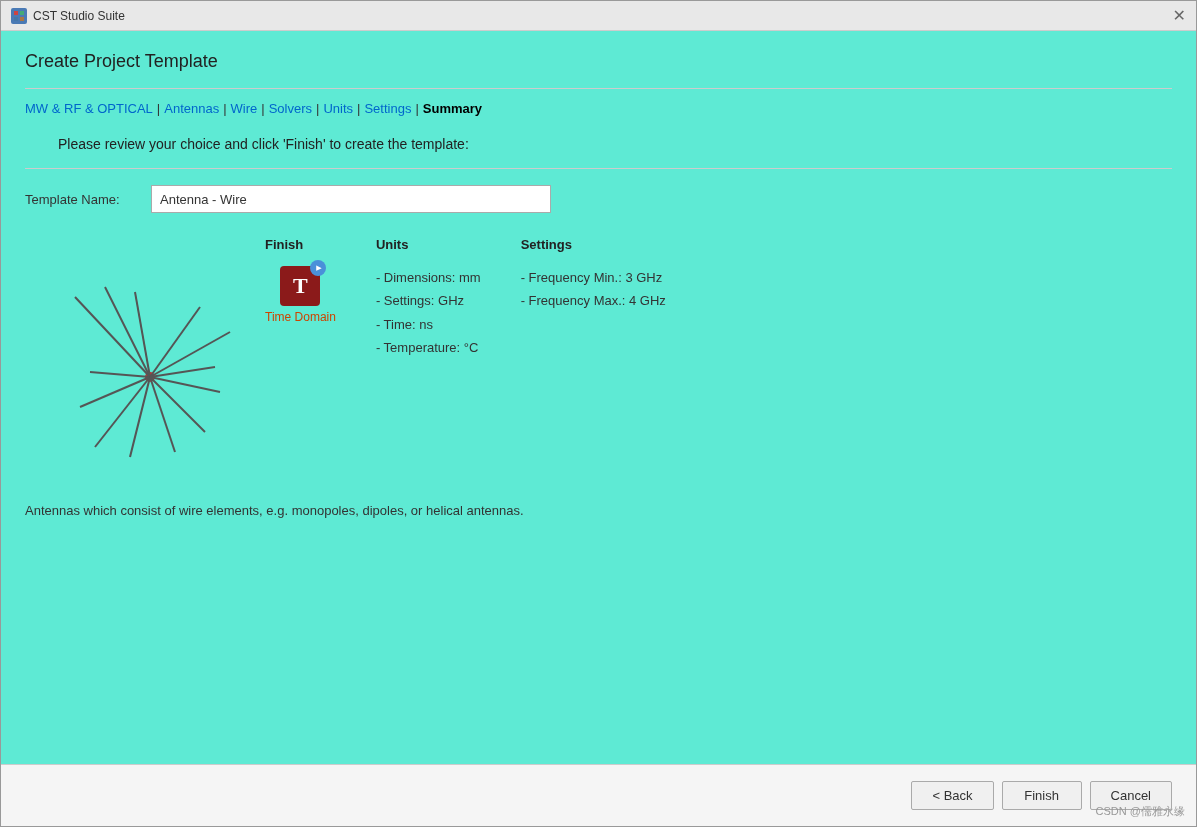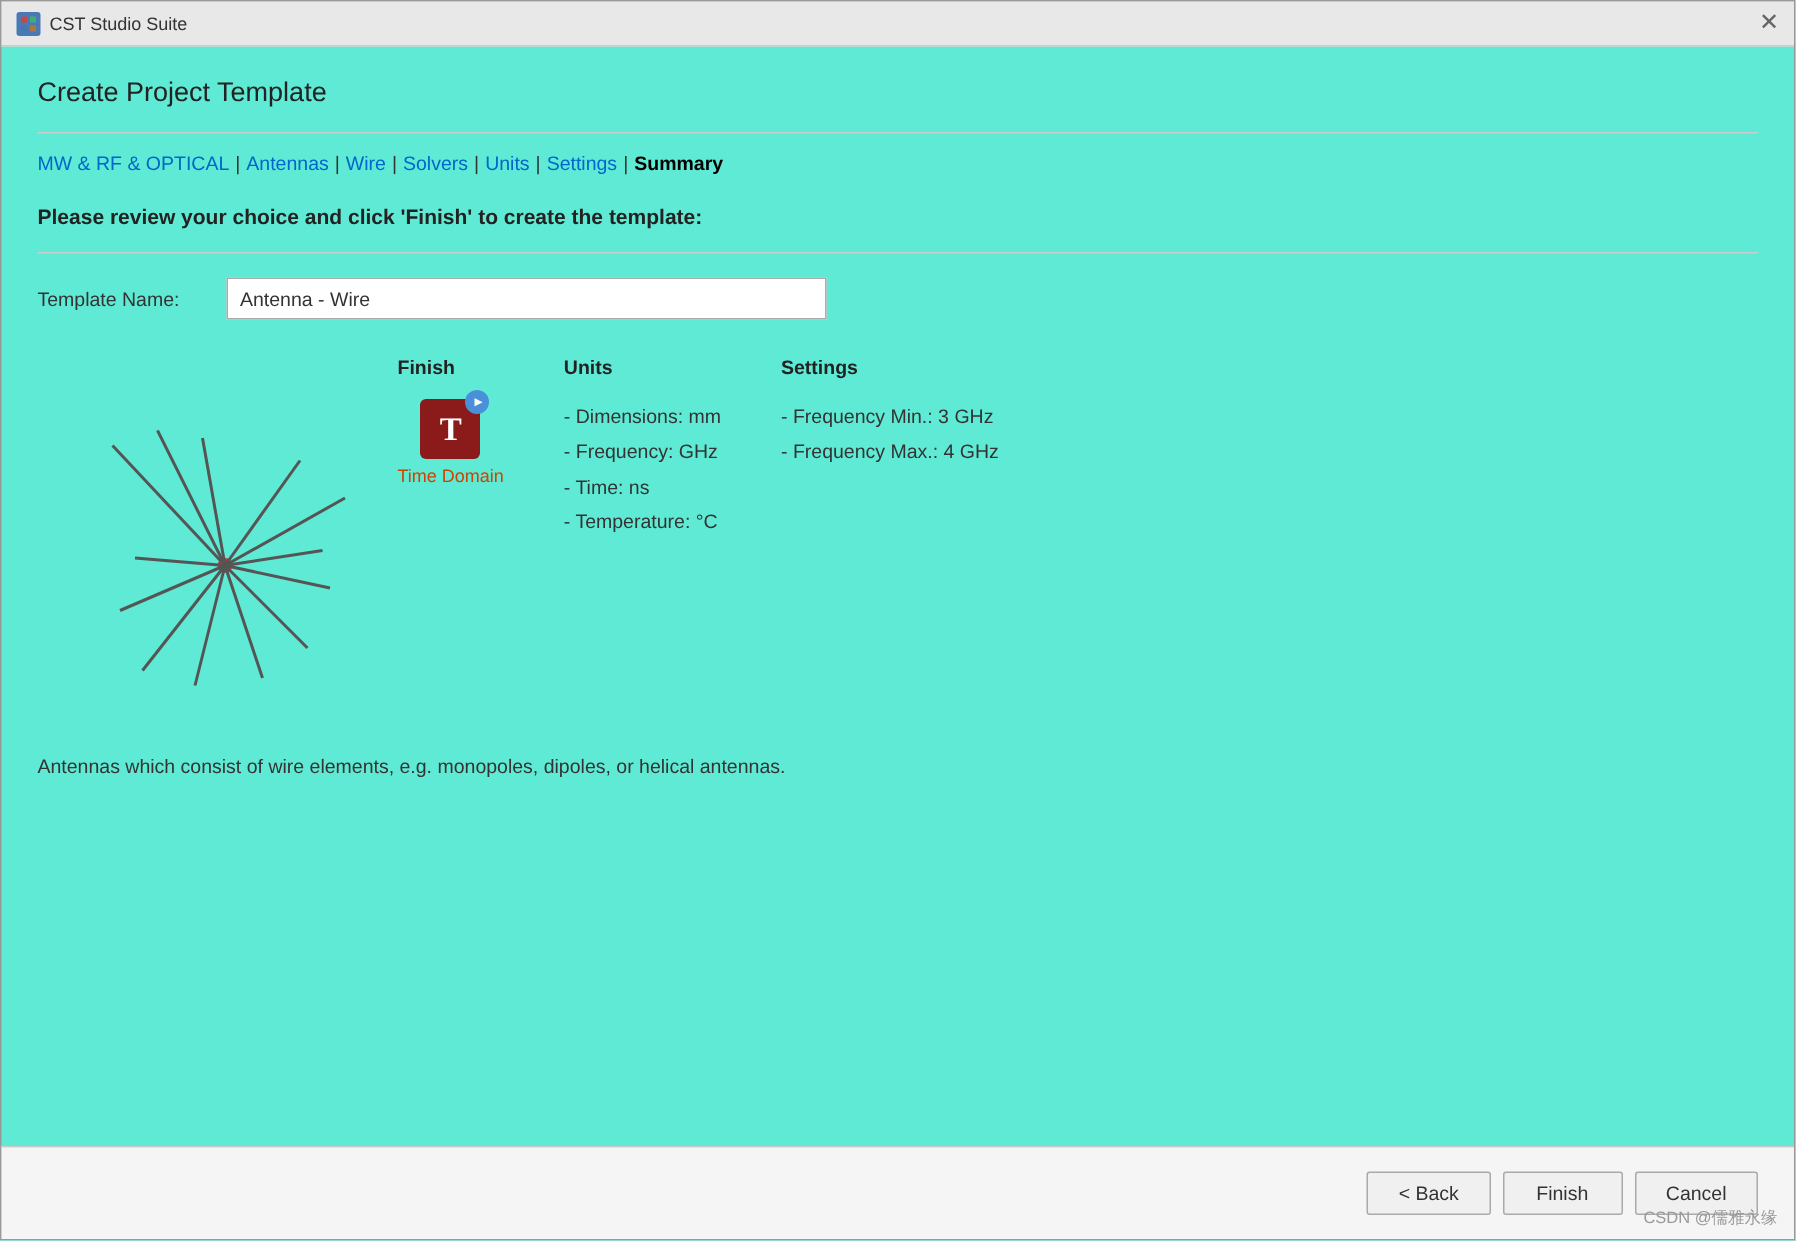--- a/index.html
+++ b/index.html
@@ -91,23 +91,24 @@
     }
     .breadcrumb-item.active {
       font-weight: bold;
       color: #000;
     }
     .breadcrumb-sep {
       color: #333;
     }
     .section-title {
       font-size: 14px;
-      font-weight: bold;
+      font-weight: normal;
       color: #222;
       margin-bottom: 16px;
+      margin-left: 33px;
     }
     .hr2 {
       border: none;
       border-top: 1px solid #ccc;
       margin-bottom: 16px;
     }
     .template-name-row {
       display: flex;
       align-items: center;
       margin-bottom: 24px;
@@ -341,21 +342,21 @@
                 <div class="solver-icon-badge"></div>
               </div>
               <span class="solver-label">Time Domain</span>
             </div>
           </div>
 
           <div class="summary-col">
             <div class="summary-col-title">Units</div>
             <ul class="units-list">
               <li>- Dimensions: mm</li>
-              <li>- Frequency: GHz</li>
+              <li>- Settings: GHz</li>
               <li>- Time: ns</li>
               <li>- Temperature: °C</li>
             </ul>
           </div>
 
           <div class="summary-col">
             <div class="summary-col-title">Settings</div>
             <ul class="settings-list">
               <li>- Frequency Min.: 3 GHz</li>
               <li>- Frequency Max.: 4 GHz</li>

